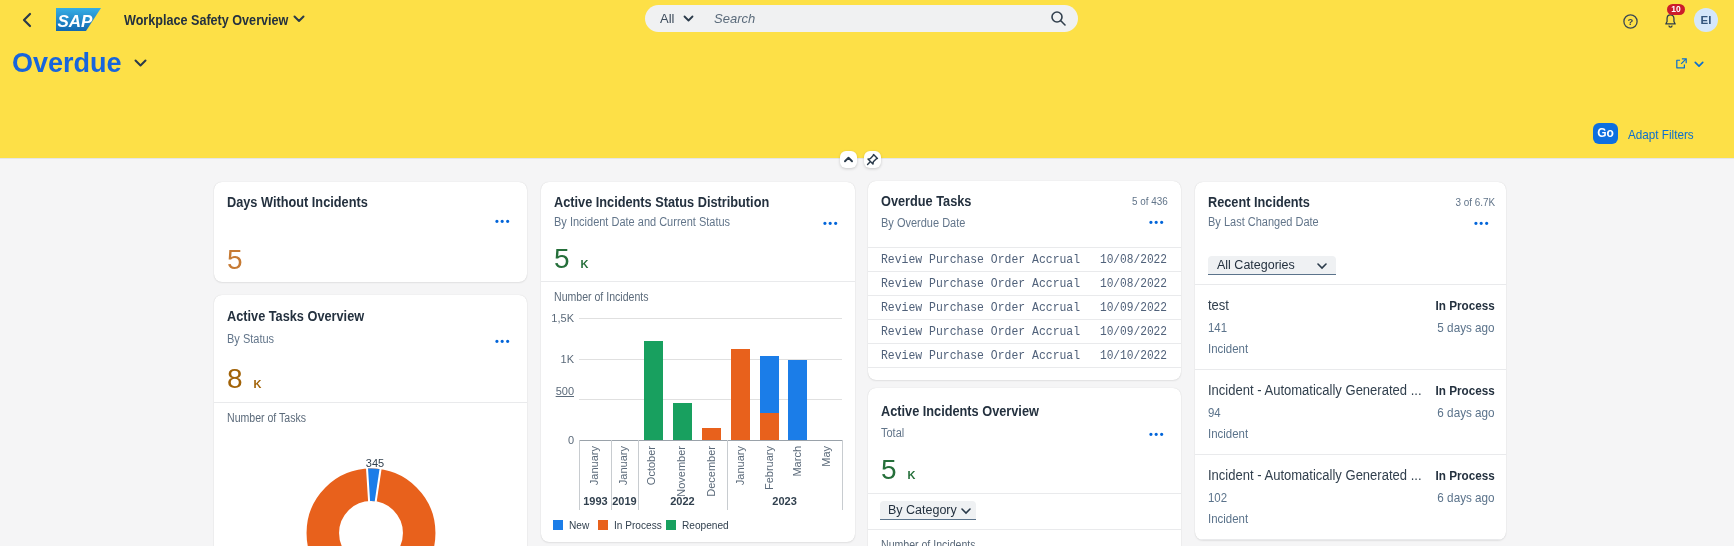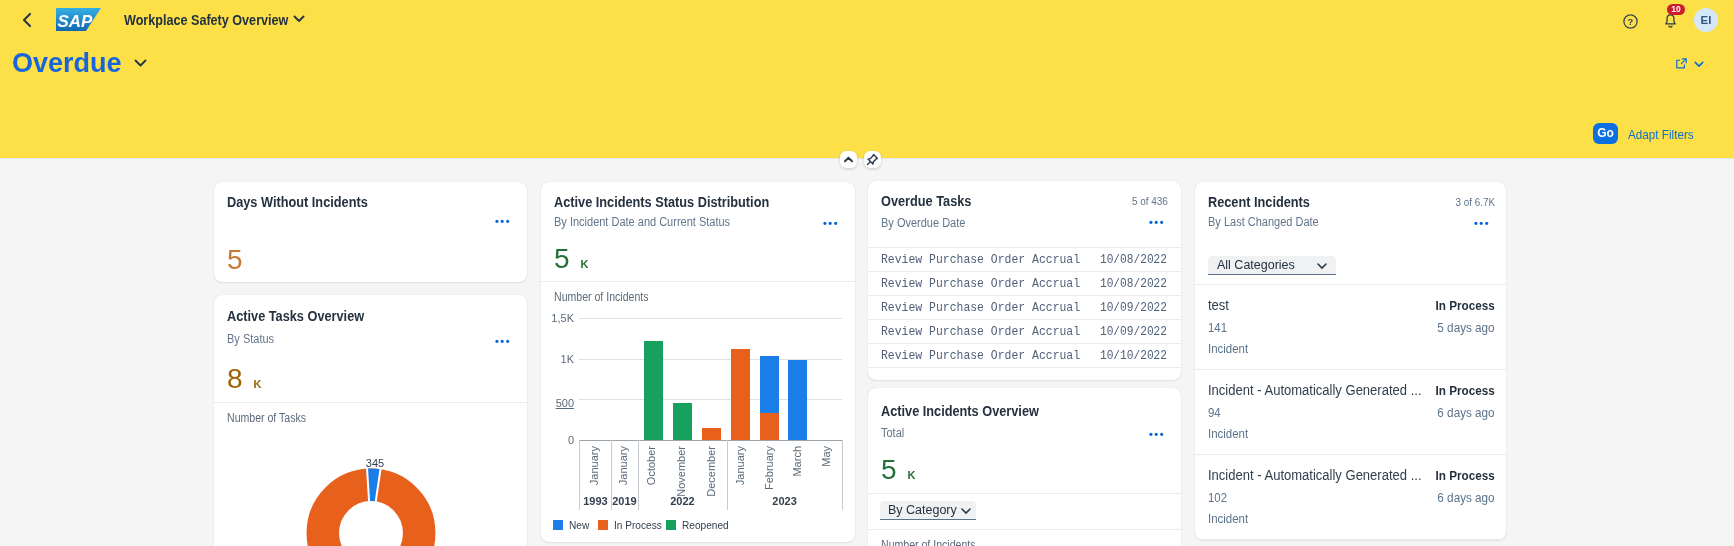--- a/index.html
+++ b/index.html
@@ -57,20 +57,31 @@
             <stop offset="1" stop-color="#1268b0"></stop>
       </linearGradient>
         </defs>
       <polygon points="0,0 45,0 30,23 0,23" fill="url(#sapg)"></polygon>
       <text x="1.5" y="18.5" font-family="Liberation Sans" font-size="17" font-weight="bold" font-style="italic" fill="#fff">SAP</text>
     </svg>
     <div id="apptitle">Workplace Safety Overview</div>
     <svg id="apptitle-chev" width="12" height="8" viewBox="0 0 12 8">
         <path d="M1.5 1.5 L6 6 L10.5 1.5" fill="none" stroke="#2a3a4a" stroke-width="2" stroke-linecap="round" stroke-linejoin="round"></path>
       </svg>
+    <div id="search">
+      <span class="all">All</span>
+      <svg class="allchev" width="11" height="8" viewBox="0 0 11 8">
+          <path d="M1.5 1.5 L5.5 5.5 L9.5 1.5" fill="none" stroke="#2a3a4a" stroke-width="1.8" stroke-linecap="round" stroke-linejoin="round"></path>
+        </svg>
+      <span class="ph">Search</span>
+      <svg class="mag" width="17" height="17" viewBox="0 0 17 17">
+          <circle cx="7" cy="7" r="5" fill="none" stroke="#32404e" stroke-width="1.6"></circle>
+          <line x1="10.8" y1="10.8" x2="15" y2="15" stroke="#32404e" stroke-width="1.6" stroke-linecap="round"></line>
+        </svg>
+    </div>
     <svg class="hicon" style="left:1623px; top:14px;" width="15" height="15" viewBox="0 0 15 15">
         <circle cx="7.5" cy="7.5" r="6.6" fill="none" stroke="#3a4754" stroke-width="1.3"></circle>
         <text x="7.5" y="11.2" text-anchor="middle" font-size="9.5" font-weight="bold" fill="#3a4754" font-family="Liberation Sans">?</text>
       </svg>
     <svg class="hicon" style="left:1663px; top:13px;" width="15" height="15" viewBox="0 0 24 24">
         <path d="M12 3 C8.7 3 6.5 5.4 6.5 8.8 L6.5 13.5 L4.5 17.5 L19.5 17.5 L17.5 13.5 L17.5 8.8 C17.5 5.4 15.3 3 12 3 Z" fill="none" stroke="#2a3a4a" stroke-width="2" stroke-linejoin="round"></path>
         <path d="M9.5 20 a2.5 2.5 0 0 0 5 0" fill="none" stroke="#2a3a4a" stroke-width="2"></path>
       </svg>
     <div id="badge">10</div>
     <div id="avatar">EI</div>
@@ -136,21 +147,21 @@
       <div class="kpi" style="top:63px; color:#256f3a;">5<span class="k">K</span></div>
       <div class="csep" style="top:99px;"></div>
       <div class="axlabel" style="top:108px;">Number of Incidents</div>
       <div id="barchart" style="position:absolute; left:0; top:0; width:314px; height:360px;">
           <div style="position:absolute;left:38px;top:136px;width:263px;height:1px;background:#e0e0e0;"></div>
           <div style="position:absolute;left:38px;top:176.7px;width:263px;height:1px;background:#e0e0e0;"></div>
           <div style="position:absolute;left:38px;top:217.3px;width:263px;height:1px;background:#e0e0e0;"></div>
           <div style="position:absolute;left:38px;top:258px;width:263px;height:1px;background:#9aa2aa;"></div>
           <div style="position:absolute;left:0;top:130px;width:33px;text-align:right;font-size:11px;color:#5b6a7a;">1,5K</div>
           <div style="position:absolute;left:0;top:170.7px;width:33px;text-align:right;font-size:11px;color:#5b6a7a;">1K</div>
-          <div style="position:absolute;left:0;top:215px;width:33px;text-align:right;font-size:11px;color:#5b6a7a;text-decoration:underline;">500</div>
+          <div style="position:absolute;left:0;top:203px;width:33px;text-align:right;font-size:11px;color:#5b6a7a;text-decoration:underline;">500</div>
           <div style="position:absolute;left:0;top:252px;width:33px;text-align:right;font-size:11px;color:#5b6a7a;">0</div>
           <div style="position:absolute;left:103px;top:159px;width:19px;height:99px;background:#18a05f;"></div>
           <div style="position:absolute;left:132px;top:221px;width:19px;height:37px;background:#18a05f;"></div>
           <div style="position:absolute;left:161px;top:245.5px;width:19px;height:12.5px;background:#e8611c;"></div>
           <div style="position:absolute;left:190px;top:167px;width:19px;height:91px;background:#e8611c;"></div>
           <div style="position:absolute;left:219px;top:174px;width:19px;height:57px;background:#1b7de8;"></div>
           <div style="position:absolute;left:219px;top:231px;width:19px;height:27px;background:#e8611c;"></div>
           <div style="position:absolute;left:247px;top:178px;width:19px;height:80px;background:#1b7de8;"></div>
           <div style="position:absolute;left:38px;top:258px;width:1px;height:70px;background:#c8ccd0;"></div>
           <div style="position:absolute;left:70px;top:258px;width:1px;height:70px;background:#c8ccd0;"></div>

